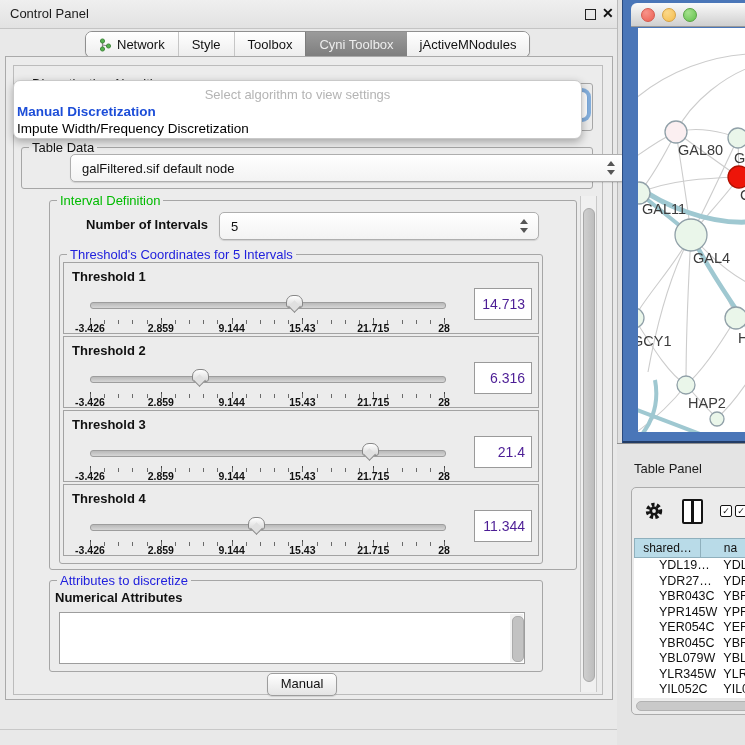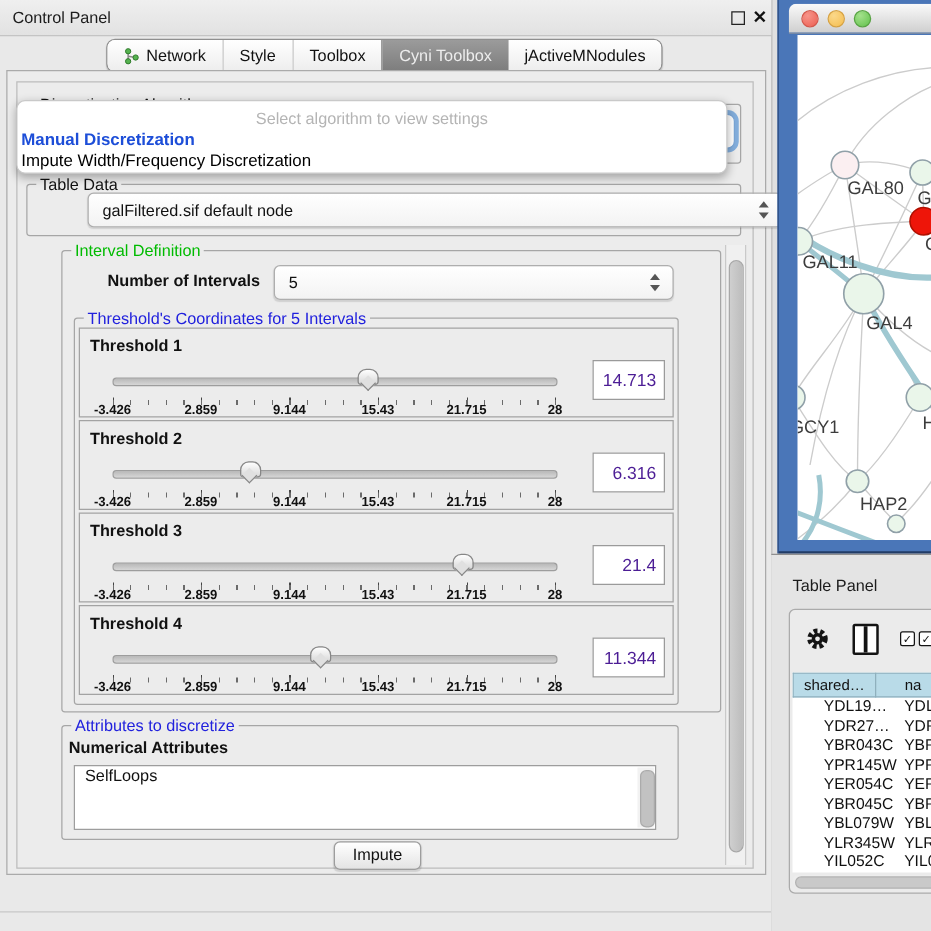--- a/index.html
+++ b/index.html
@@ -252,27 +252,26 @@
           <div class="valbox">
               <span>11.344</span>
             </div>
         </div>
 
         <div class="gbox" style="left:35px;top:514px;width:492px;height:90px;">
           <span class="gtitle blue">Attributes to discretize</span>
         </div>
         <span class="abs bold" style="left:41px;top:524px;font-size:13px;color:#111;">Numerical Attributes</span>
         <div id="attr-list" class="abs" style="left:45px;top:546px;">
-          <div class="item">SelfLoops</div>
           <div id="attr-scroll">
               <div id="attr-thumb"></div>
             </div>
         </div>
 
-        <div id="apply-btn" class="abs" style="left:253px;top:607px;">Impute</div>
+        <div id="apply-btn" class="abs" style="left:253px;top:607px;">Manual</div>
 
         <div id="cp-vscroll" class="abs" style="left:566px;top:130px;height:496px;">
           <div id="cp-vthumb" class="abs"></div>
         </div>
 
       </div>
     </div>
 
     <div id="cp-bottom-line" class="abs"></div>
   </div>

